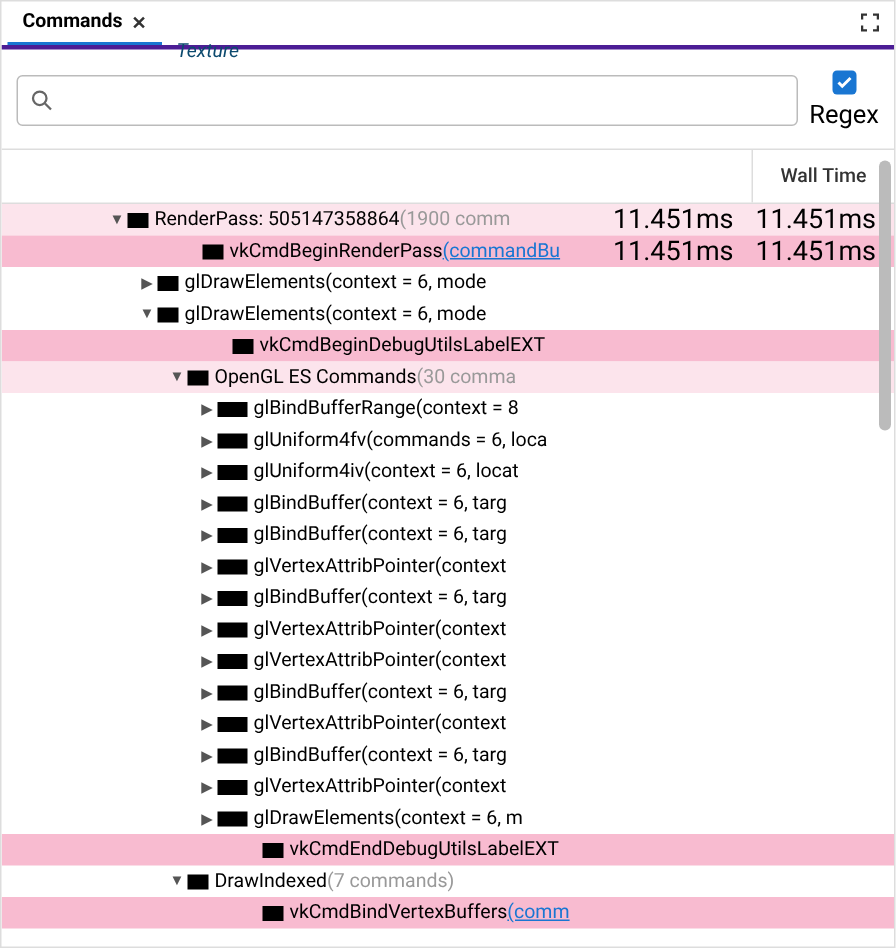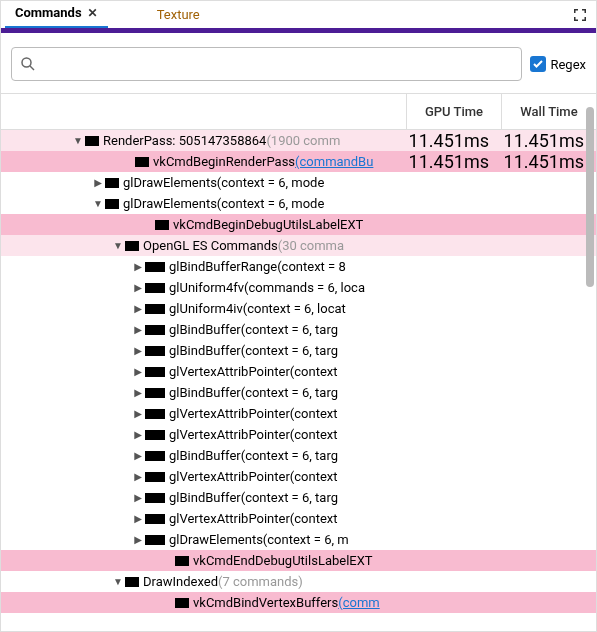--- a/index.html
+++ b/index.html
@@ -1,27 +1,27 @@
 <!DOCTYPE html>
 <html><head>
 <meta charset="utf-8">
 <style>
 * { margin: 0; padding: 0; box-sizing: border-box; }
 body { font-family: -apple-system, BlinkMacSystemFont, "Segoe UI", Roboto, sans-serif; font-size: 13px; color: #000; background: #fff; }
 .container { width: 597px; height: 632px; position: relative; overflow: hidden; border: 1px solid #ddd; }
-.tabs { display: flex; align-items: flex-end; border-bottom: 5px solid #4c1d95; height: 32px; padding: 0 4px; position: relative; gap: 39px; }
+.tabs { display: flex; align-items: flex-start; border-bottom: 3px solid #4c1d95; height: 32px; padding: 0 4px; position: relative; }
 .tab { padding: 6px 10px; cursor: pointer; font-size: 13px; display: flex; align-items: center; gap: 6px; }
 .tab.active { font-weight: 700; border-bottom: 2px solid #1976d2; }
 .tab .close { font-size: 12px; color: #333; cursor: pointer; }
 .fullscreen-icon { position: absolute; right: 8px; top: 6px; cursor: pointer; }
 .search-row { display: flex; align-items: center; padding: 14px 10px 12px 10px; gap: 8px; }
 .search-box { flex: 1; display: flex; align-items: center; border: 1px solid #bbb; border-radius: 4px; padding: 4px 8px; height: 34px; }
 .search-box svg { flex-shrink: 0; }
 .search-box input { border: none; outline: none; flex: 1; font-size: 14px; margin-left: 6px; }
-.regex-wrap { display: flex; align-items: center; gap: 4px; font-size: 13px; }
+.regex-wrap { display: flex; align-items: center; gap: 4px; font-size: 17px; flex-direction: column; }
 .regex-wrap .cb { width: 16px; height: 16px; background: #1976d2; border-radius: 3px; display: flex; align-items: center; justify-content: center; }
 .table-wrap { border-top: 1px solid #ddd; }
 .thead { display: flex; border-bottom: 1px solid #ddd; }
 .thead .col-name { flex: 1; }
 .thead .col-gpu, .thead .col-wall { width: 95px; border-left: 1px solid #ddd; padding: 10px 8px; text-align: center; font-weight: 500; color: #333; font-size: 13px; }
 .rows { height: 510px; overflow-y: auto; position: relative; }
 .row { display: flex; height: 21px; align-items: center; font-size: 13px; }
 .row.pink-light { background: #fce4ec; }
 .row.pink-med { background: #f8bbd0; }
 .row .cell-name { flex: 1; display: flex; align-items: center; overflow: hidden; white-space: nowrap; }
@@ -39,21 +39,21 @@
 </head>
 <body>
 
 <div class="container">
   <div class="tabs">
     <div class="tab active">
       <span>Commands</span>
       <span class="close">✕</span>
     </div>
     <div class="tab">
-      <span style="color:#a16207;">Texture</span>
+      <span style="font-style: italic; color:#0c4a6e;margin-top:20px;">Texture</span>
     </div>
     <span class="fullscreen-icon">
       <svg width="16" height="16" viewBox="0 0 16 16">
           <path d="M2 2h4v1.5H3.5V6H2V2zm8 0h4v4h-1.5V3.5H10V2zM2 10h1.5v2.5H6V14H2v-4zm12 0v4h-4v-1.5h2.5V10H14z" fill="#333"></path>
         </svg>
     </span>
   </div>
 
   <div class="search-row">
     <div class="search-box">
@@ -69,21 +69,20 @@
             <path d="M2 6l2.5 2.5L10 3" stroke="#fff" stroke-width="2" fill="none"></path>
           </svg>
       </span>
       <span>Regex</span>
     </div>
   </div>
 
   <div class="table-wrap">
     <div class="thead">
       <div class="col-name"></div>
-      <div class="col-gpu">GPU Time</div>
       <div class="col-wall">Wall Time</div>
     </div>
     <div class="rows" id="rows">
         <div class="row pink-light">
           <div class="cell-name">
             <span class="indent" style="width: 70px;"></span>
             <span class="arrow">▼</span>
             <span class="blackbox"></span>
             <span class="bold">RenderPass: 505147358864</span>
             <span class="gray"> (1900 comm</span>

